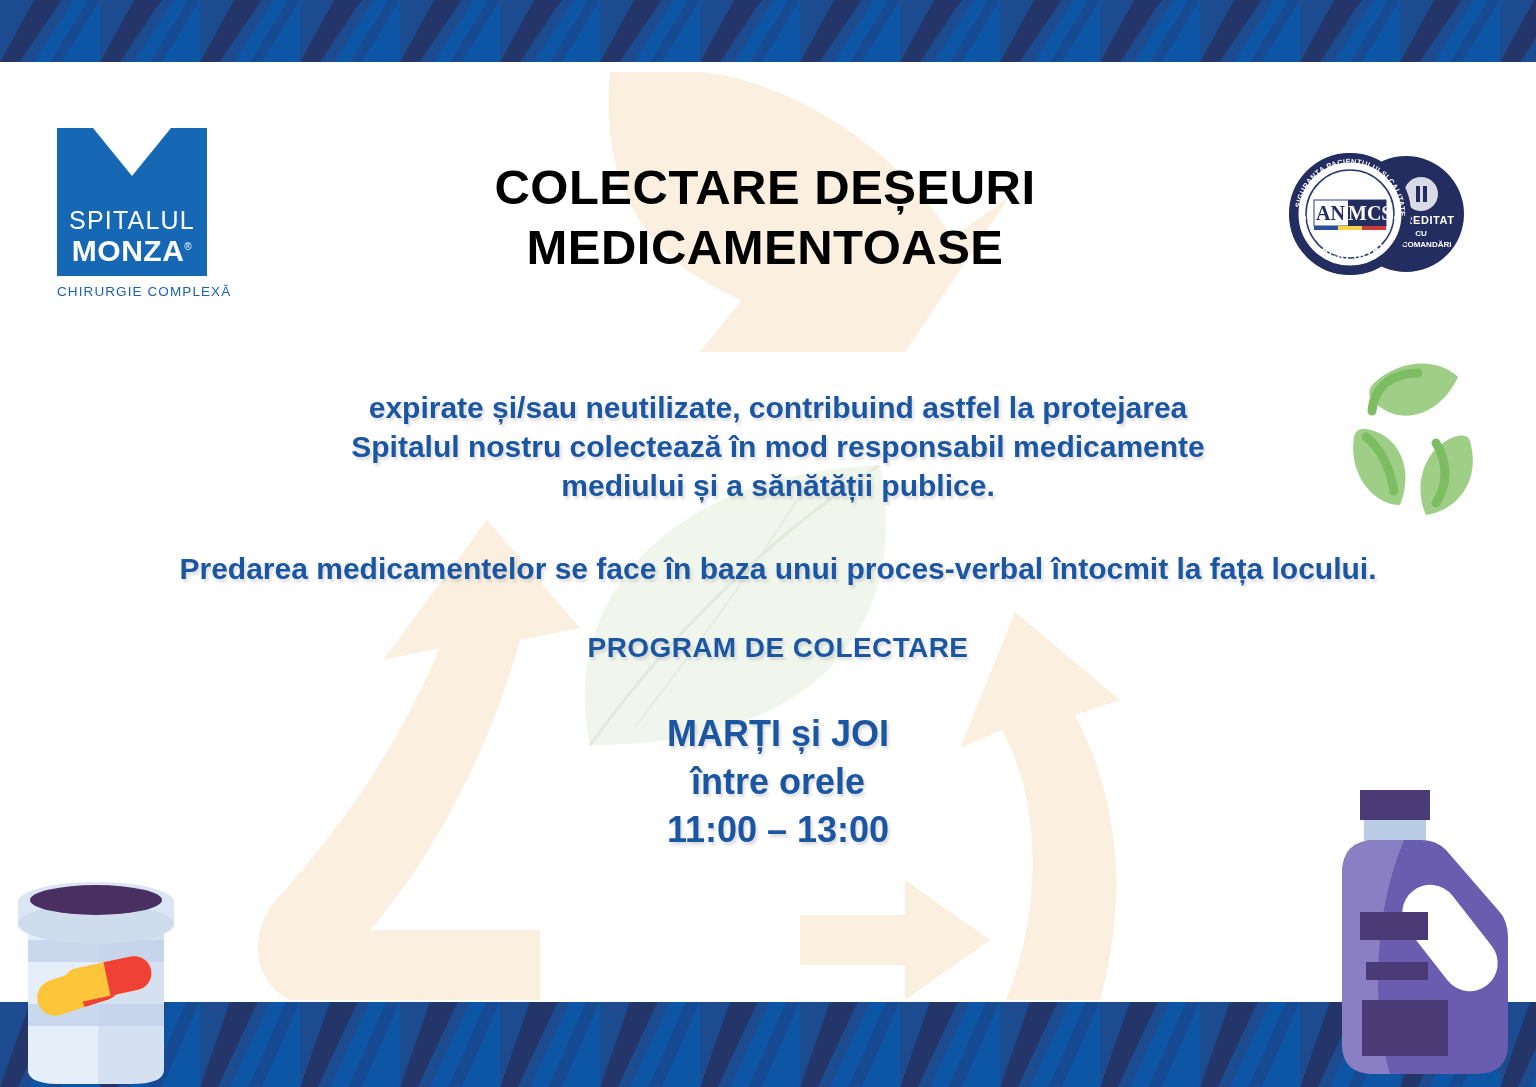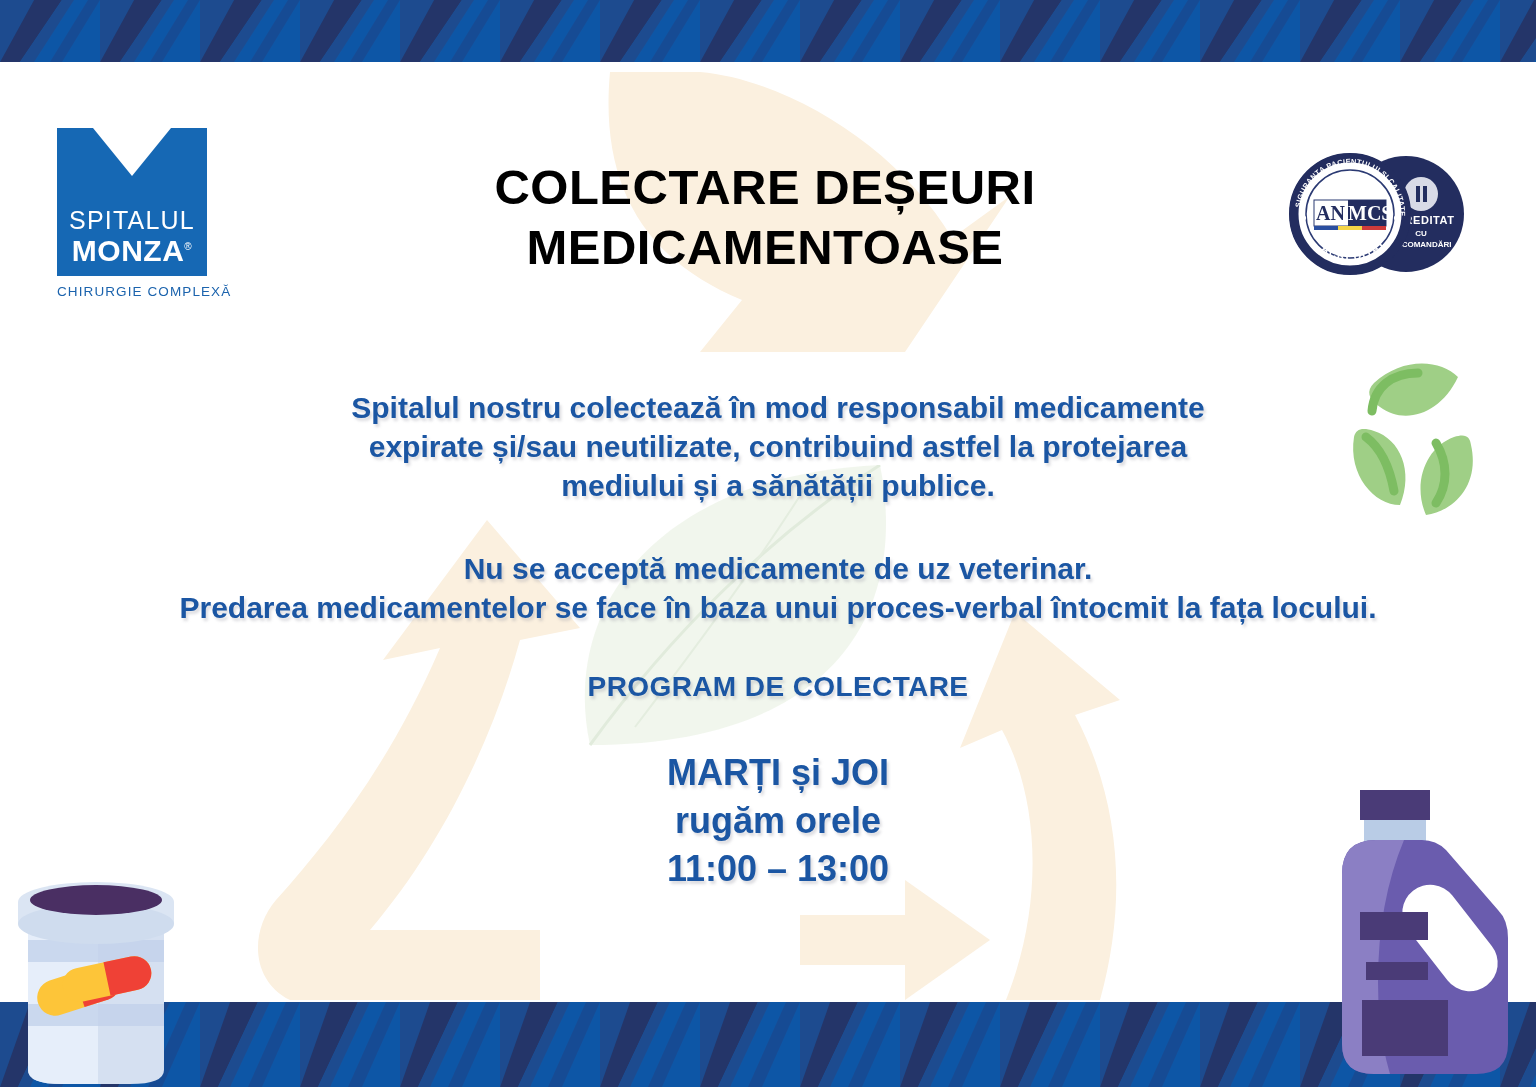--- a/index.html
+++ b/index.html
@@ -207,41 +207,40 @@
   </div>
 
   <div class="title">
     <div>COLECTARE DEȘEURI</div>
     <div>MEDICAMENTOASE</div>
   </div>
 
   <div class="copy">
 
     <div class="p-intro">
+      <div>expirate și/sau neutilizate, contribuind astfel la protejarea</div>
       <div>Spitalul nostru colectează în mod responsabil medicamente</div>
-      <div>expirate și/sau neutilizate, contribuind astfel la protejarea</div>
       <div>mediului și a sănătății publice.</div>
     </div>
 
     <div class="gap1"></div>
 
     <div class="p-rules">
-      <div>Nu se acceptă medicamente de uz veterinar.</div>
       <div>Predarea medicamentelor se face în baza unui proces-verbal întocmit la fața locului.</div>
     </div>
 
     <div class="gap2"></div>
 
     <div class="p-program">PROGRAM DE COLECTARE</div>
 
     <div class="gap3"></div>
 
     <div class="p-hours">
       <div>MARȚI și JOI</div>
-      <div>rugăm orele</div>
+      <div>între orele</div>
       <div>11:00 – 13:00</div>
     </div>
 
     <div class="gap4"></div>
 
     <div class="p-footer">
     </div>
   </div>
 
   <div class="band bottom">

